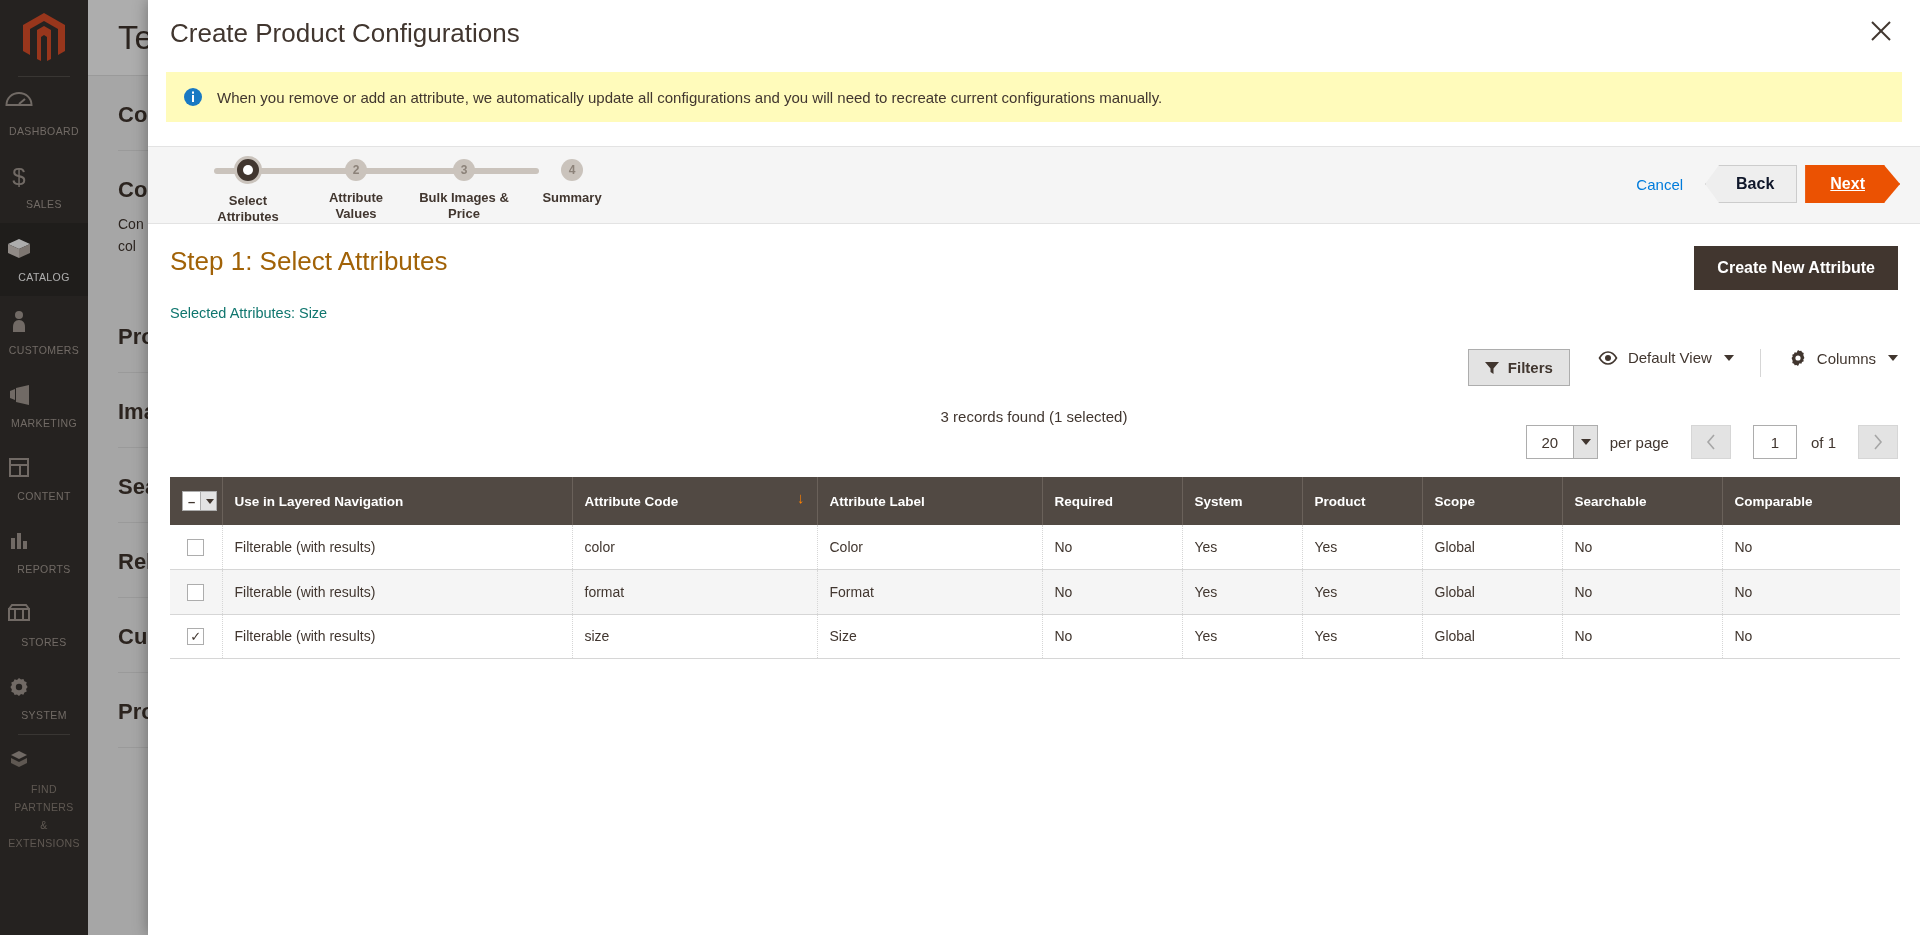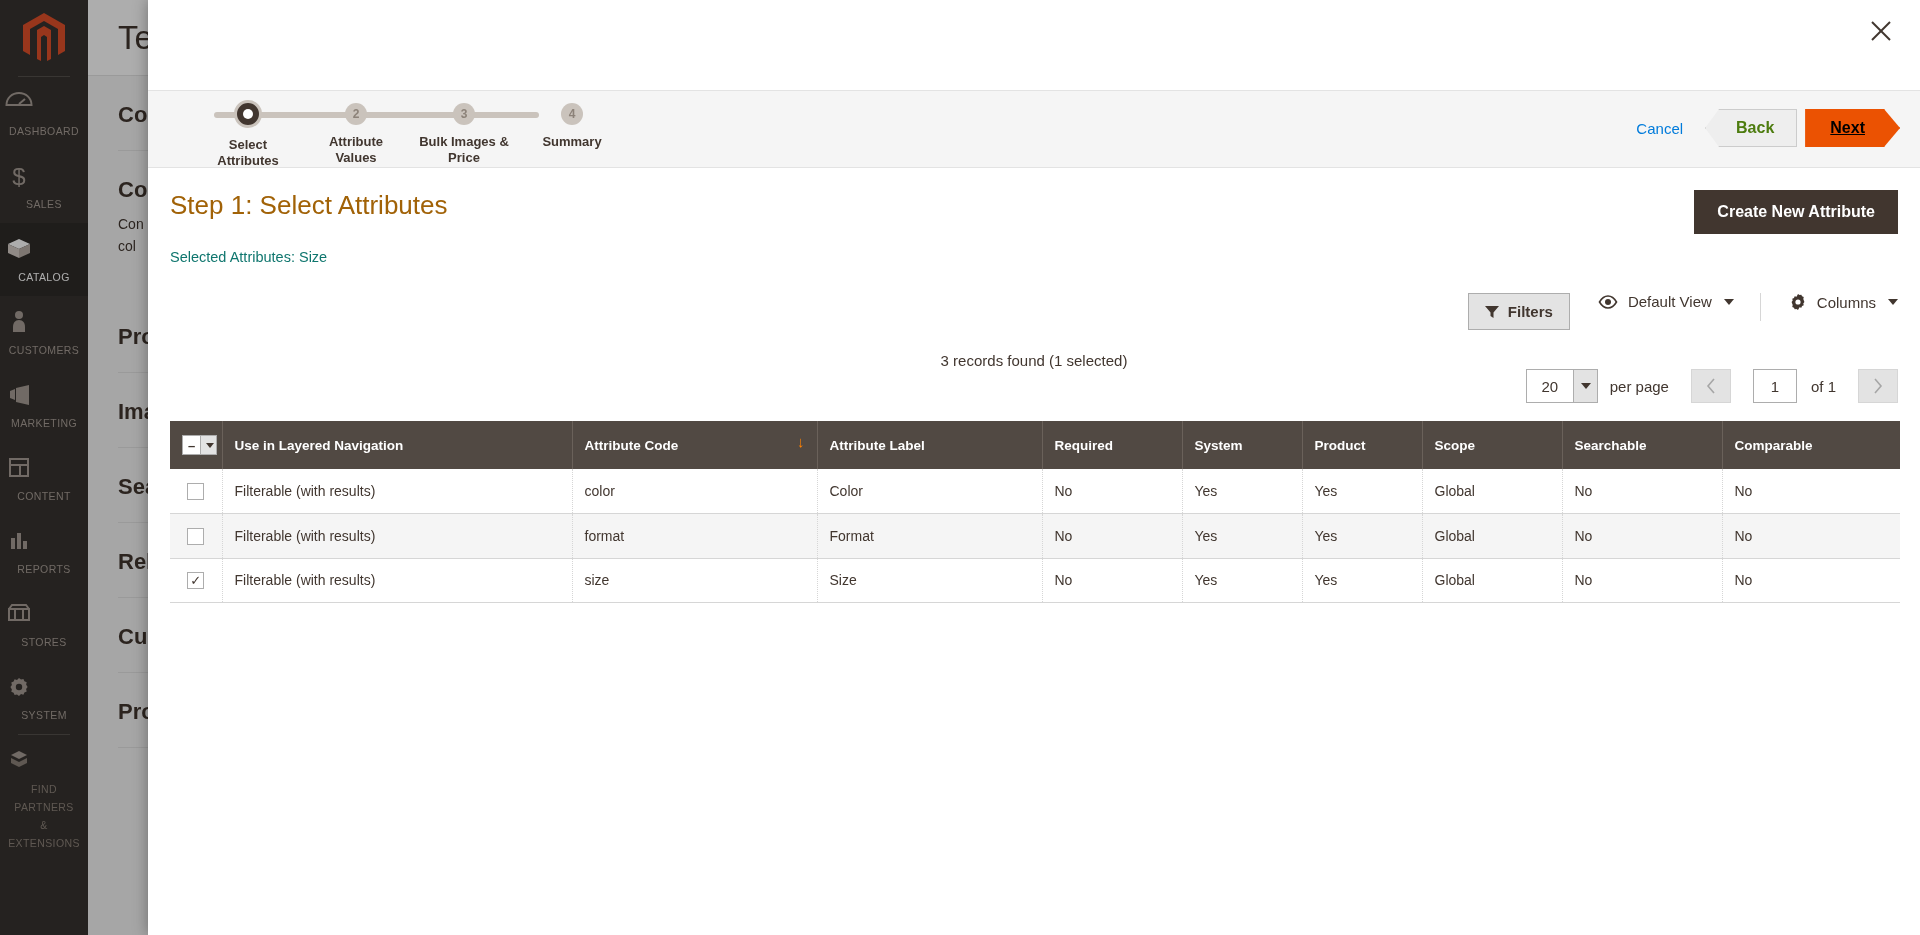--- a/index.html
+++ b/index.html
@@ -222,29 +222,29 @@
     position: relative;
     height: 38px;
     display: flex; align-items: center;
     padding: 0 20px 0 28px;
     font-size: 16px; font-weight: bold;
     cursor: pointer;
   }
   #back-btn {
     background: #eeeeee;
     border: 1px solid #cccccc;
-    color: #4d7c0f;
+    color: #0f172a;
     margin-right: 8px;
     clip-path: polygon(14px 0, 100% 0, 100% 100%, 14px 100%, 0 50%);
     padding-left: 30px; padding-right: 22px;
   }
   #next-btn {
     background: #eb5202;
     border: 1px solid #eb5202;
-    color: #000000;
+    color: #ffffff;
     clip-path: polygon(0 0, calc(100% - 16px) 0, 100% 50%, calc(100% - 16px) 100%, 0 100%);
     padding-right: 34px; padding-left: 24px; text-decoration: underline;
   }
 
   
   #step-body { padding: 0 22px; }
   #step-head {
     display: flex; align-items: flex-start;
     padding-top: 22px;
   }
@@ -554,28 +554,39 @@
       <div class="bg-section">Pro</div>
     </div>
   </div>
 </div>
 
 <div id="overlay"></div>
 
 <div id="modal">
 
   <div id="modal-header">
+    <span id="modal-title">Create Product Configurations</span>
     <span id="close-btn">
       <svg width="22" height="22" viewBox="0 0 22 22">
           <line x1="2" y1="2" x2="20" y2="20" stroke="#41362f" stroke-width="2"></line>
           <line x1="20" y1="2" x2="2" y2="20" stroke="#41362f" stroke-width="2"></line>
         </svg>
     </span>
   </div>
 
+  <div id="notice">
+    <span id="notice-icon">
+      <svg width="20" height="20" viewBox="0 0 20 20">
+          <circle cx="10" cy="10" r="9" fill="#1979c3"></circle>
+          <rect x="9" y="8" width="2" height="7" fill="#fff"></rect>
+          <rect x="9" y="4.5" width="2" height="2.2" fill="#fff"></rect>
+        </svg>
+    </span>
+    <span id="notice-text">When you remove or add an attribute, we automatically update all configurations and you will need to recreate current configurations manually.</span>
+  </div>
 
   <div id="wizard">
     <div id="steps">
       <div id="steps-line"></div>
 
       <div class="step current">
         <div class="step-circle"></div>
         <div class="step-label">Select<br>Attributes</div>
       </div>
 

